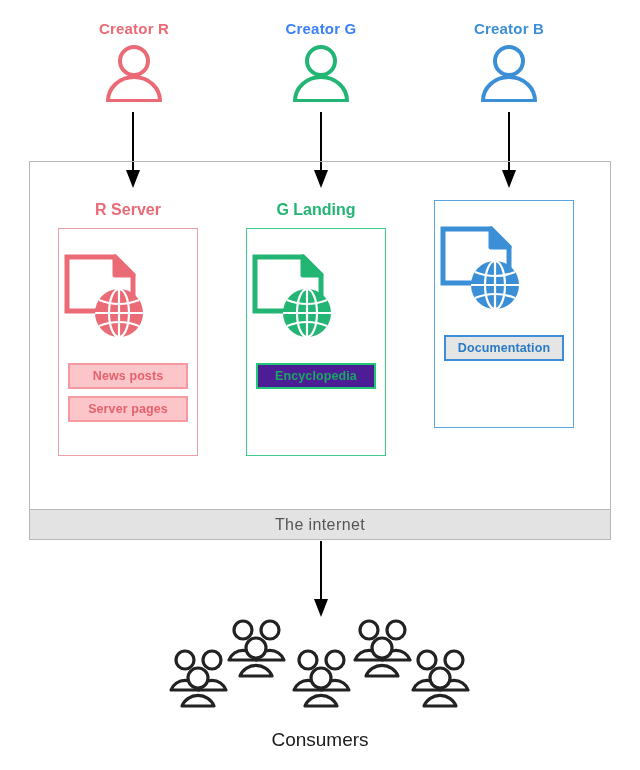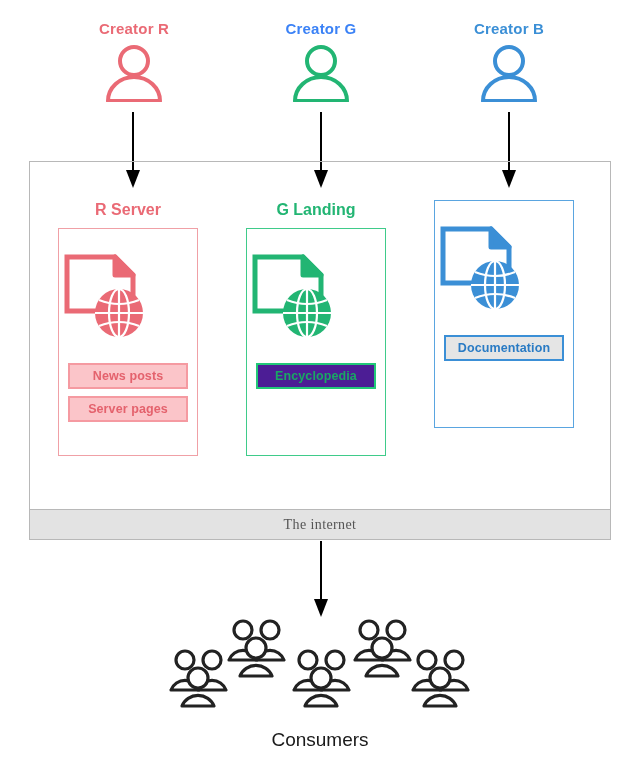--- a/index.html
+++ b/index.html
@@ -67,22 +67,22 @@
     width: 582px;
     height: 31px;
     border: 1px solid #b8b8b8;
     box-sizing: border-box;
     background: #e3e3e3;
     display: flex;
     align-items: center;
     justify-content: center;
   }
   .net-bar-label {
-    font-family: Liberation Serif, serif;
-    font-size: 14px;
+    font-family: Liberation Sans, sans-serif;
+    font-size: 16px;
     color: #555555;
     letter-spacing: 0.4px;
   }
 
   
   .server {
     position: absolute;
     width: 140px;
   }
   .server-title {

